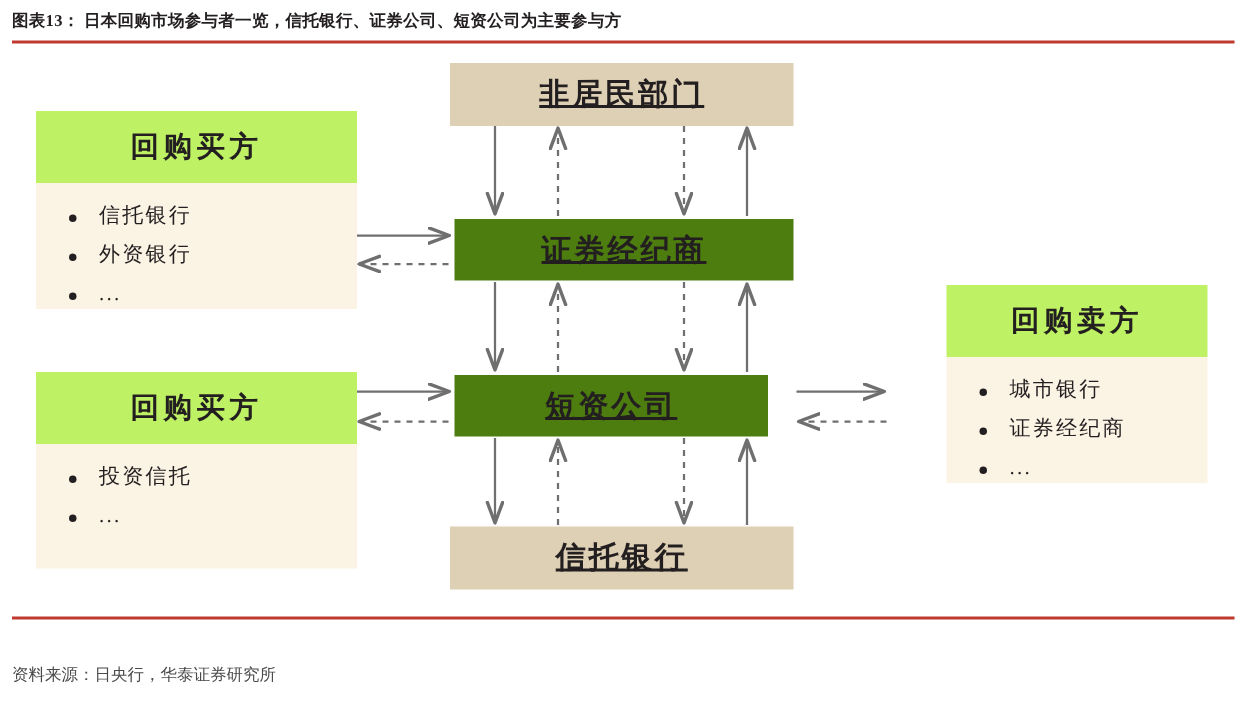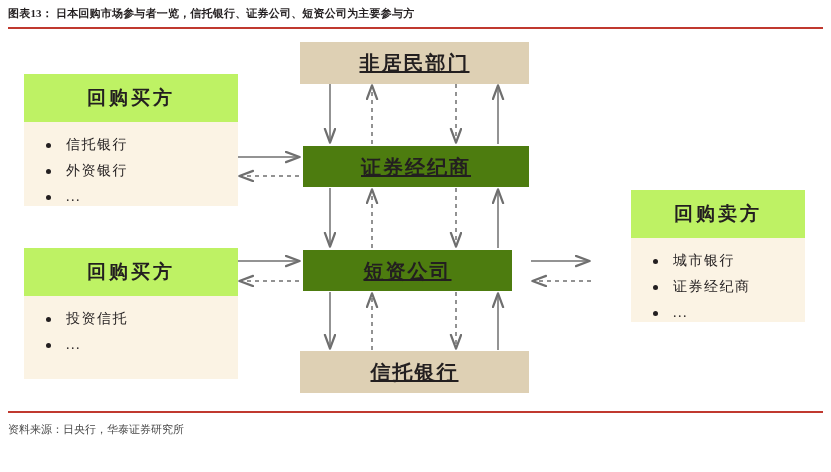--- a/index.html
+++ b/index.html
@@ -17,21 +17,21 @@
     font-family:"Liberation Serif","DejaVu Serif",serif;
     white-space:nowrap;
   }
   .rule-top{
     position:absolute;left:8px;right:8px;top:27px;height:2px;background:#c0392f;
   }
   .rule-bottom{
     position:absolute;left:8px;right:8px;top:411px;height:1.5px;background:#c0392f;
   }
   .source{
-    position:absolute;left:8px;top:422px;font-size:11px;color:#4a4a4a;
+    position:absolute;left:8px;top:442px;font-size:11px;color:#4a4a4a;
     font-family:"Liberation Serif","DejaVu Serif",serif;white-space:nowrap;
   }
 
   
   .box{
     position:absolute;box-sizing:border-box;
     display:flex;align-items:center;justify-content:center;
     font-weight:bold;letter-spacing:2px;text-decoration:underline;
   }
   .box.tan{background:#ded0b4;}

